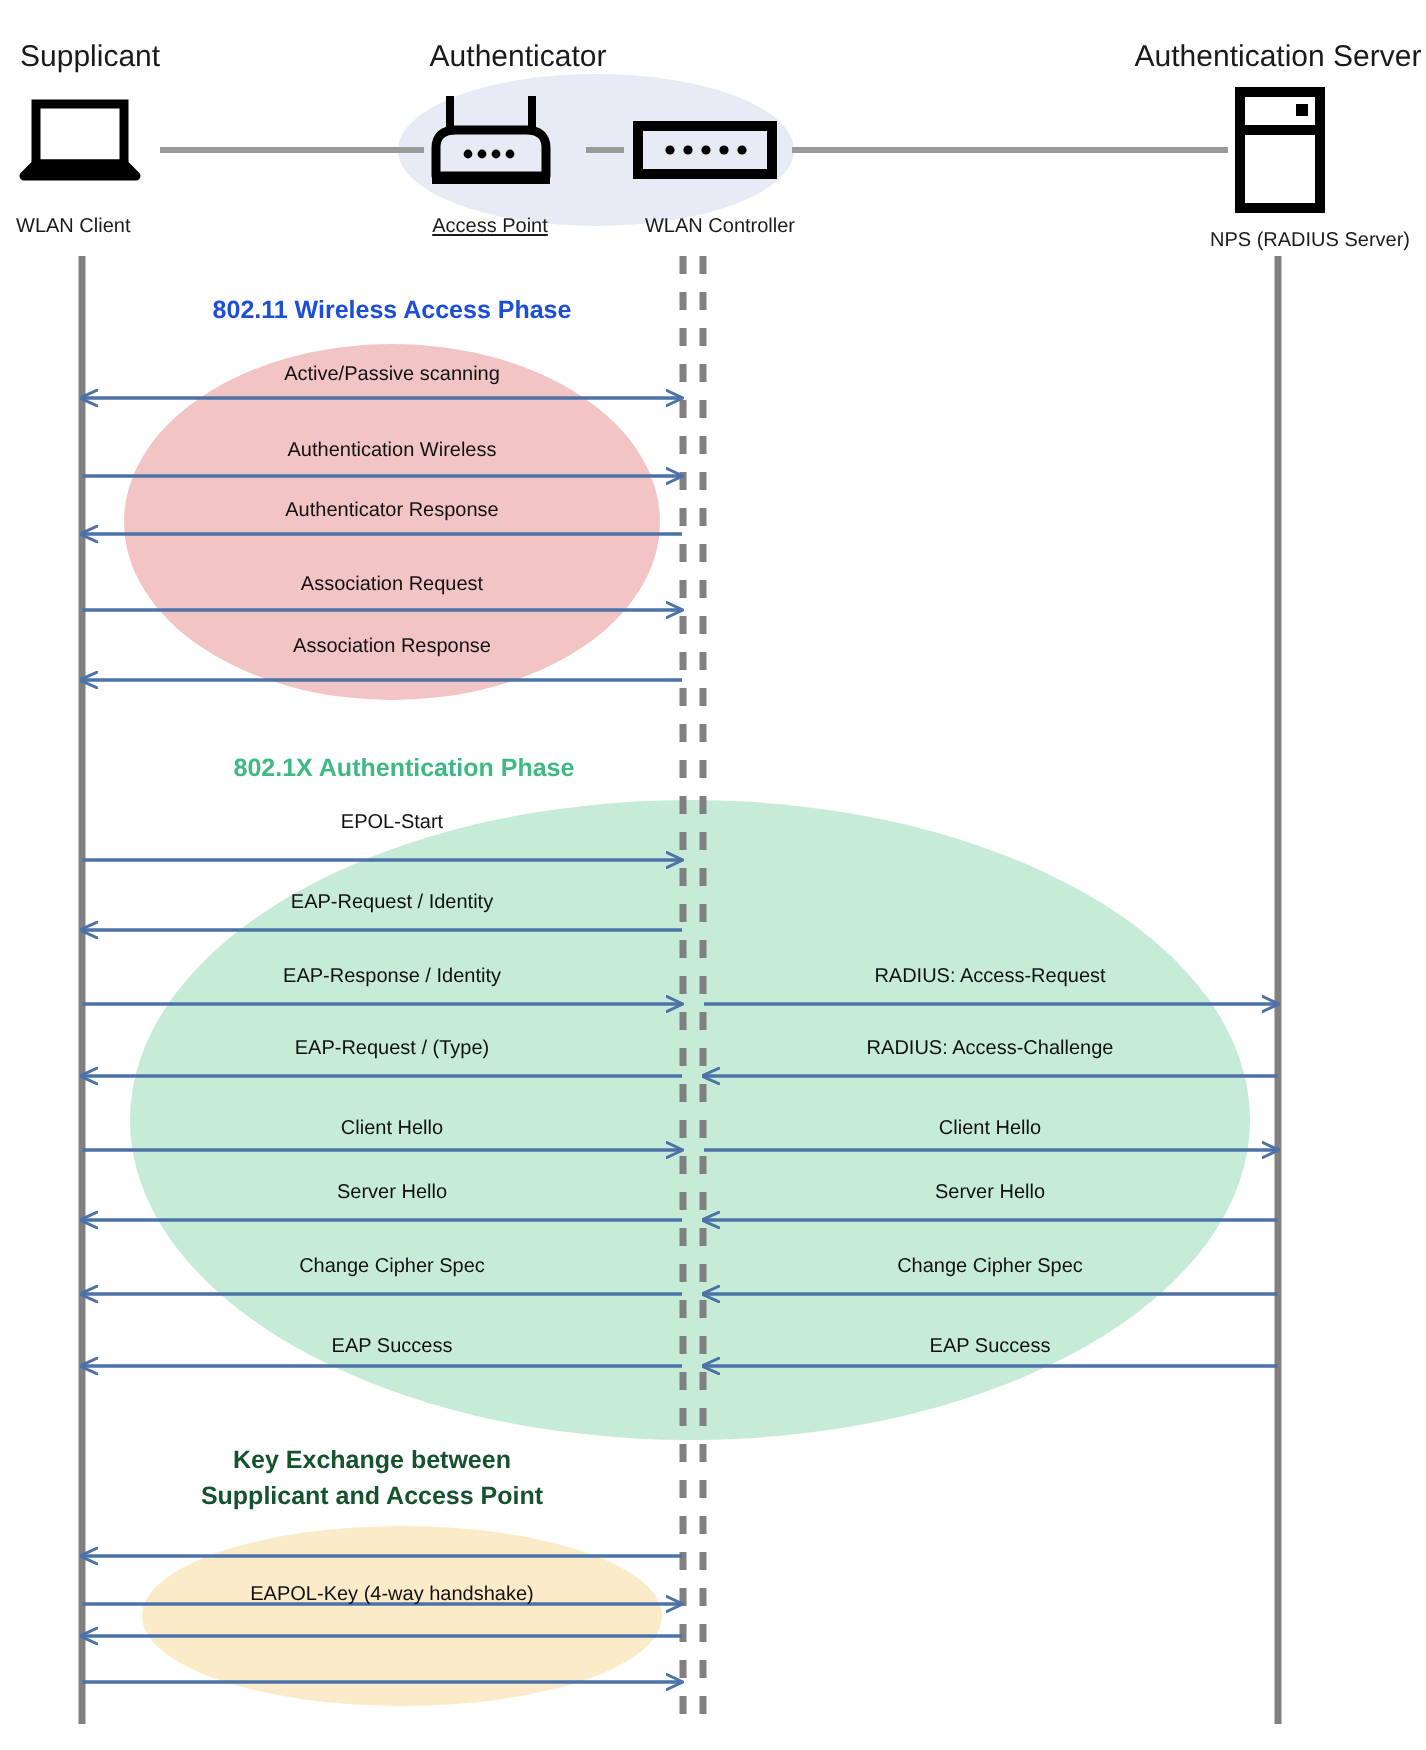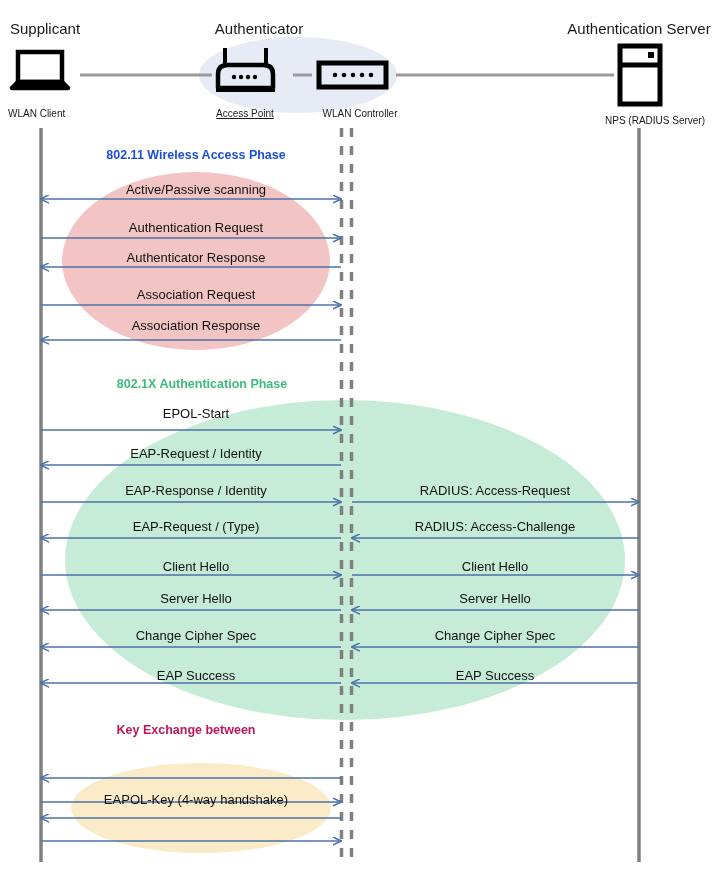--- a/index.html
+++ b/index.html
@@ -33,21 +33,21 @@
   .phase-label {
     position: absolute;
     font-size: 12.5px;
     font-weight: bold;
     white-space: nowrap;
     text-align: center;
     line-height: 18px;
   }
   .msg-label {
     position: absolute;
-    font-size: 13px;
+    font-size: 10px;
     color: #111111;
     white-space: nowrap;
     text-align: center;
     transform: translateX(-50%);
   }
 </style>
 </head>
 <body>
 
 <div id="diagram">
@@ -141,27 +141,28 @@
 
   <div class="hdr-label node-label" style="left:8px;   top:108px;">WLAN Client</div>
   <div class="hdr-label node-label" style="left:245px; top:108px; transform:translateX(-50%);text-decoration:underline;">Access Point</div>
   <div class="hdr-label node-label" style="left:360px; top:108px; transform:translateX(-50%);">WLAN Controller</div>
   <div class="hdr-label node-label" style="left:639px; top:115px; transform:translateX(-50%);margin-left:16px;">NPS (RADIUS Server)</div>
 
   <div class="phase-label" style="left:196px; top:146px; transform:translateX(-50%); color:#1d4ed8;">802.11 Wireless Access Phase</div>
 
   <div class="phase-label" style="left:202px; top:375px; transform:translateX(-50%); color:#3FB984;">802.1X Authentication Phase</div>
 
-  <div class="phase-label" style="left:186px; top:721px; transform:translateX(-50%); color:#be185d;">
+  <div class="phase-label" style="left:186px; top:721px; transform:translateX(-50%); color:#14532d;">
     <div>Key Exchange between</div>
+    <div>Supplicant and Access Point</div>
   </div>
 
   <div id="msg-label-group">
       <div class="msg-label" style="left: 196px; top: 182px;">Active/Passive scanning</div>
-      <div class="msg-label" style="left: 196px; top: 220px;">Authentication Request</div>
+      <div class="msg-label" style="left: 196px; top: 220px;">Authentication Wireless</div>
       <div class="msg-label" style="left: 196px; top: 250px;">Authenticator Response</div>
       <div class="msg-label" style="left: 196px; top: 287px;">Association Request</div>
       <div class="msg-label" style="left: 196px; top: 318px;">Association Response</div>
       <div class="msg-label" style="left: 196px; top: 406px;">EPOL-Start</div>
       <div class="msg-label" style="left: 196px; top: 446px;">EAP-Request / Identity</div>
       <div class="msg-label" style="left: 196px; top: 483px;">EAP-Response / Identity</div>
       <div class="msg-label" style="left: 196px; top: 519px;">EAP-Request / (Type)</div>
       <div class="msg-label" style="left: 196px; top: 559px;">Client Hello</div>
       <div class="msg-label" style="left: 196px; top: 591px;">Server Hello</div>
       <div class="msg-label" style="left: 196px; top: 628px;">Change Cipher Spec</div>

